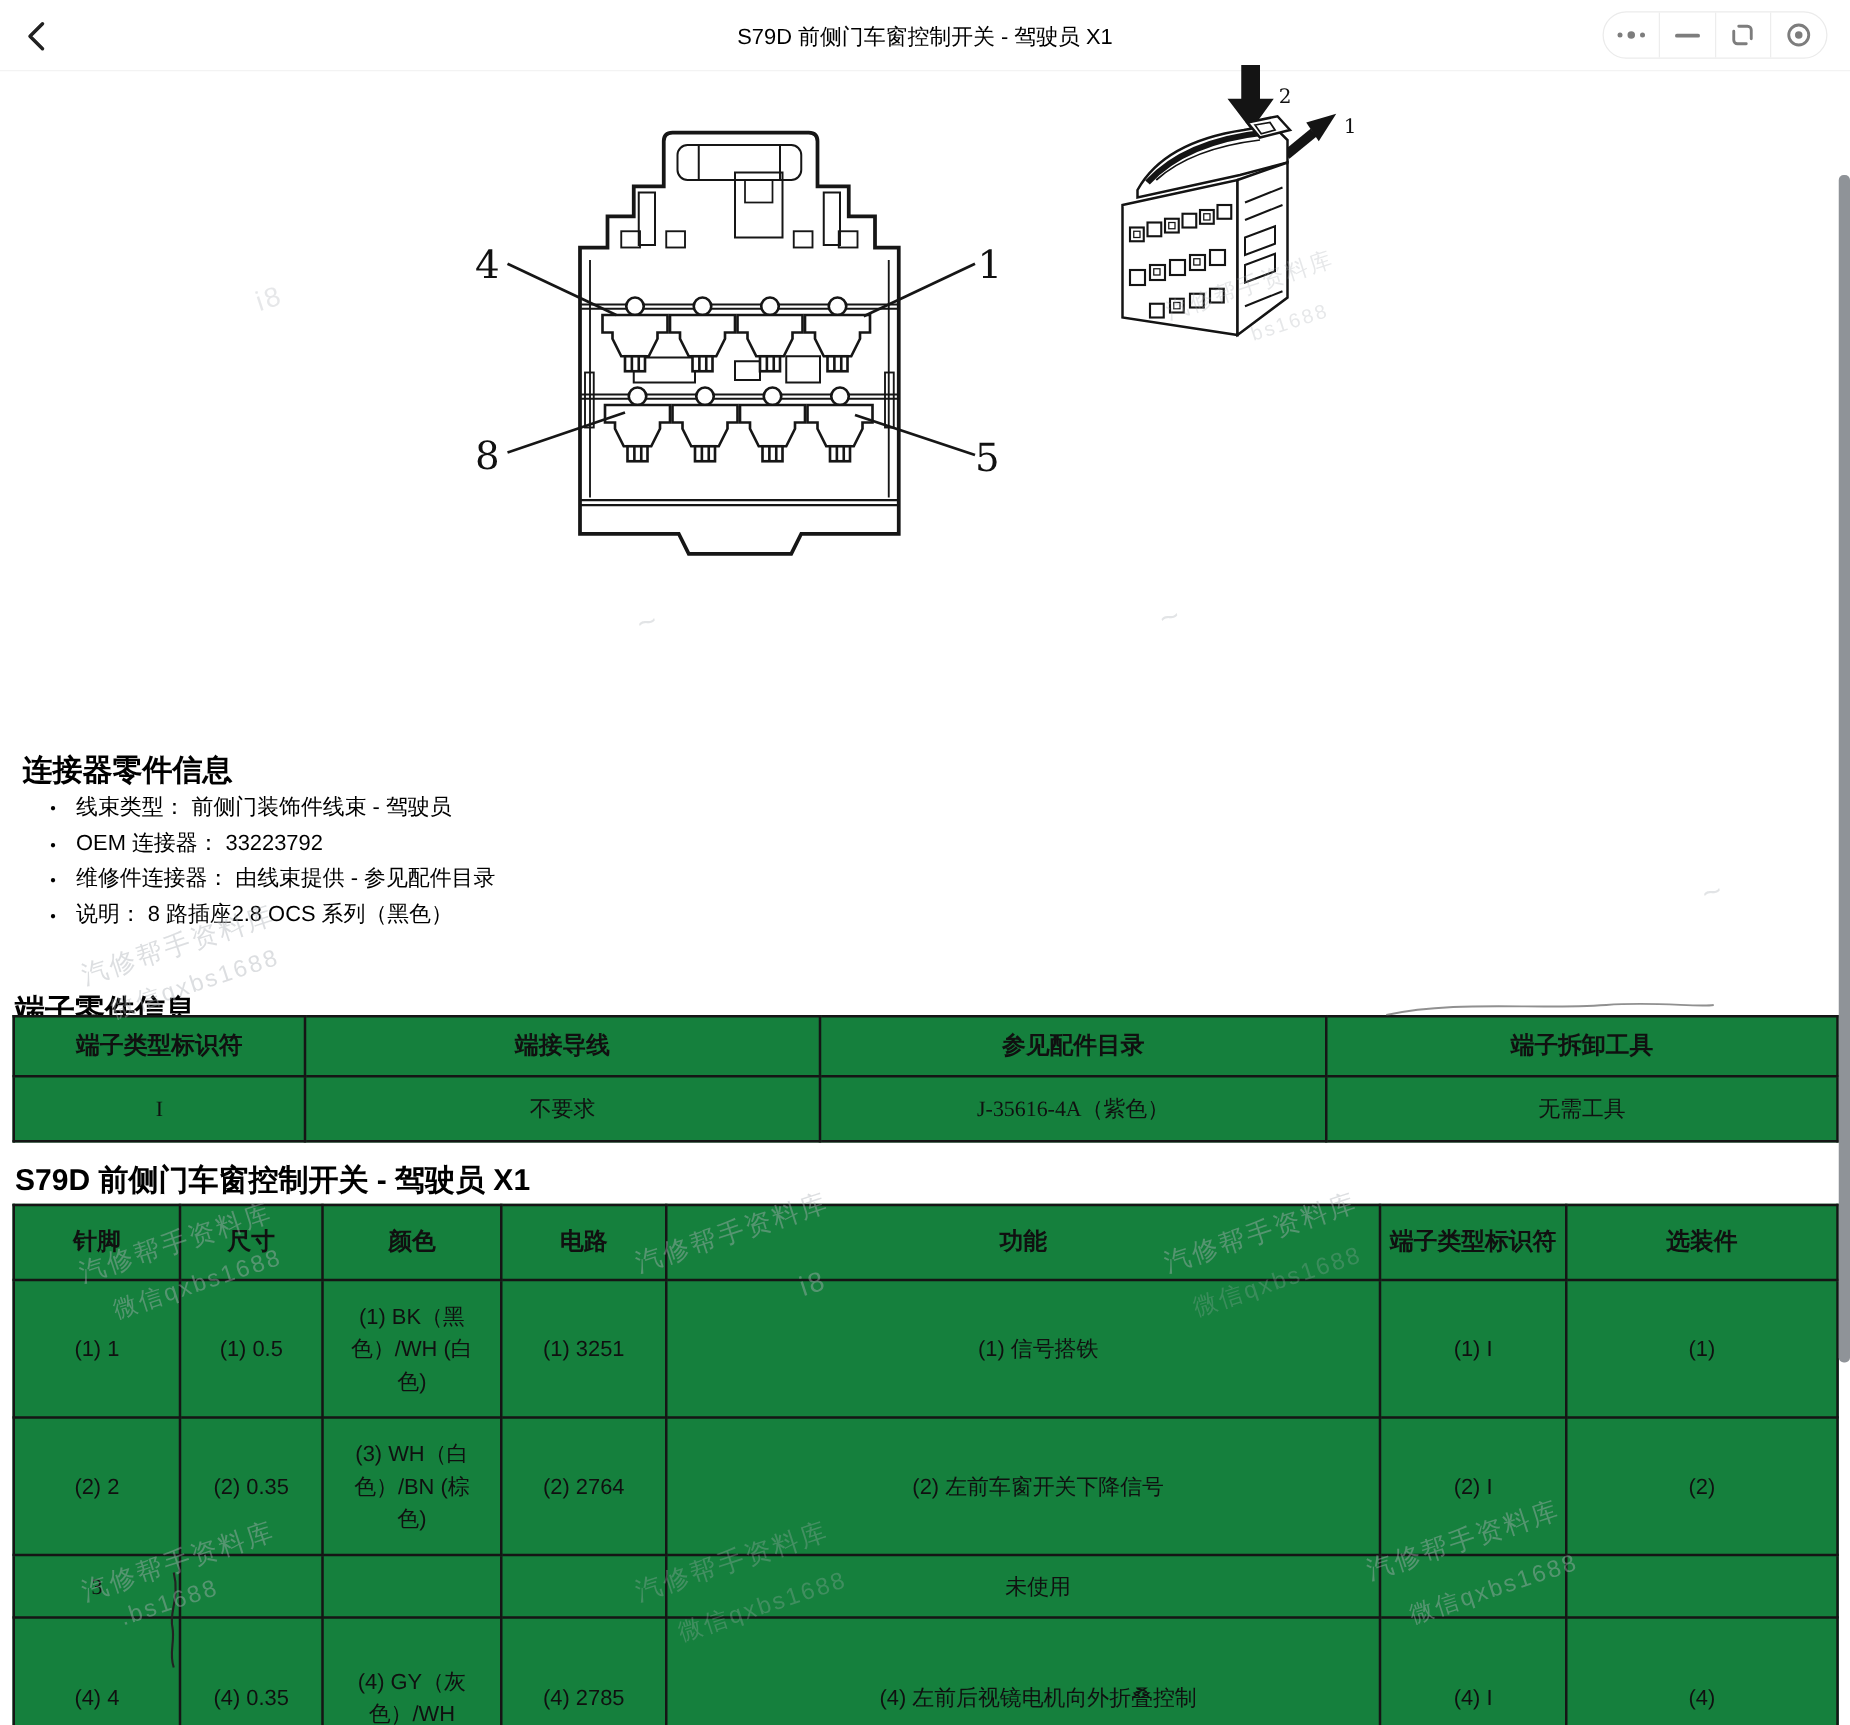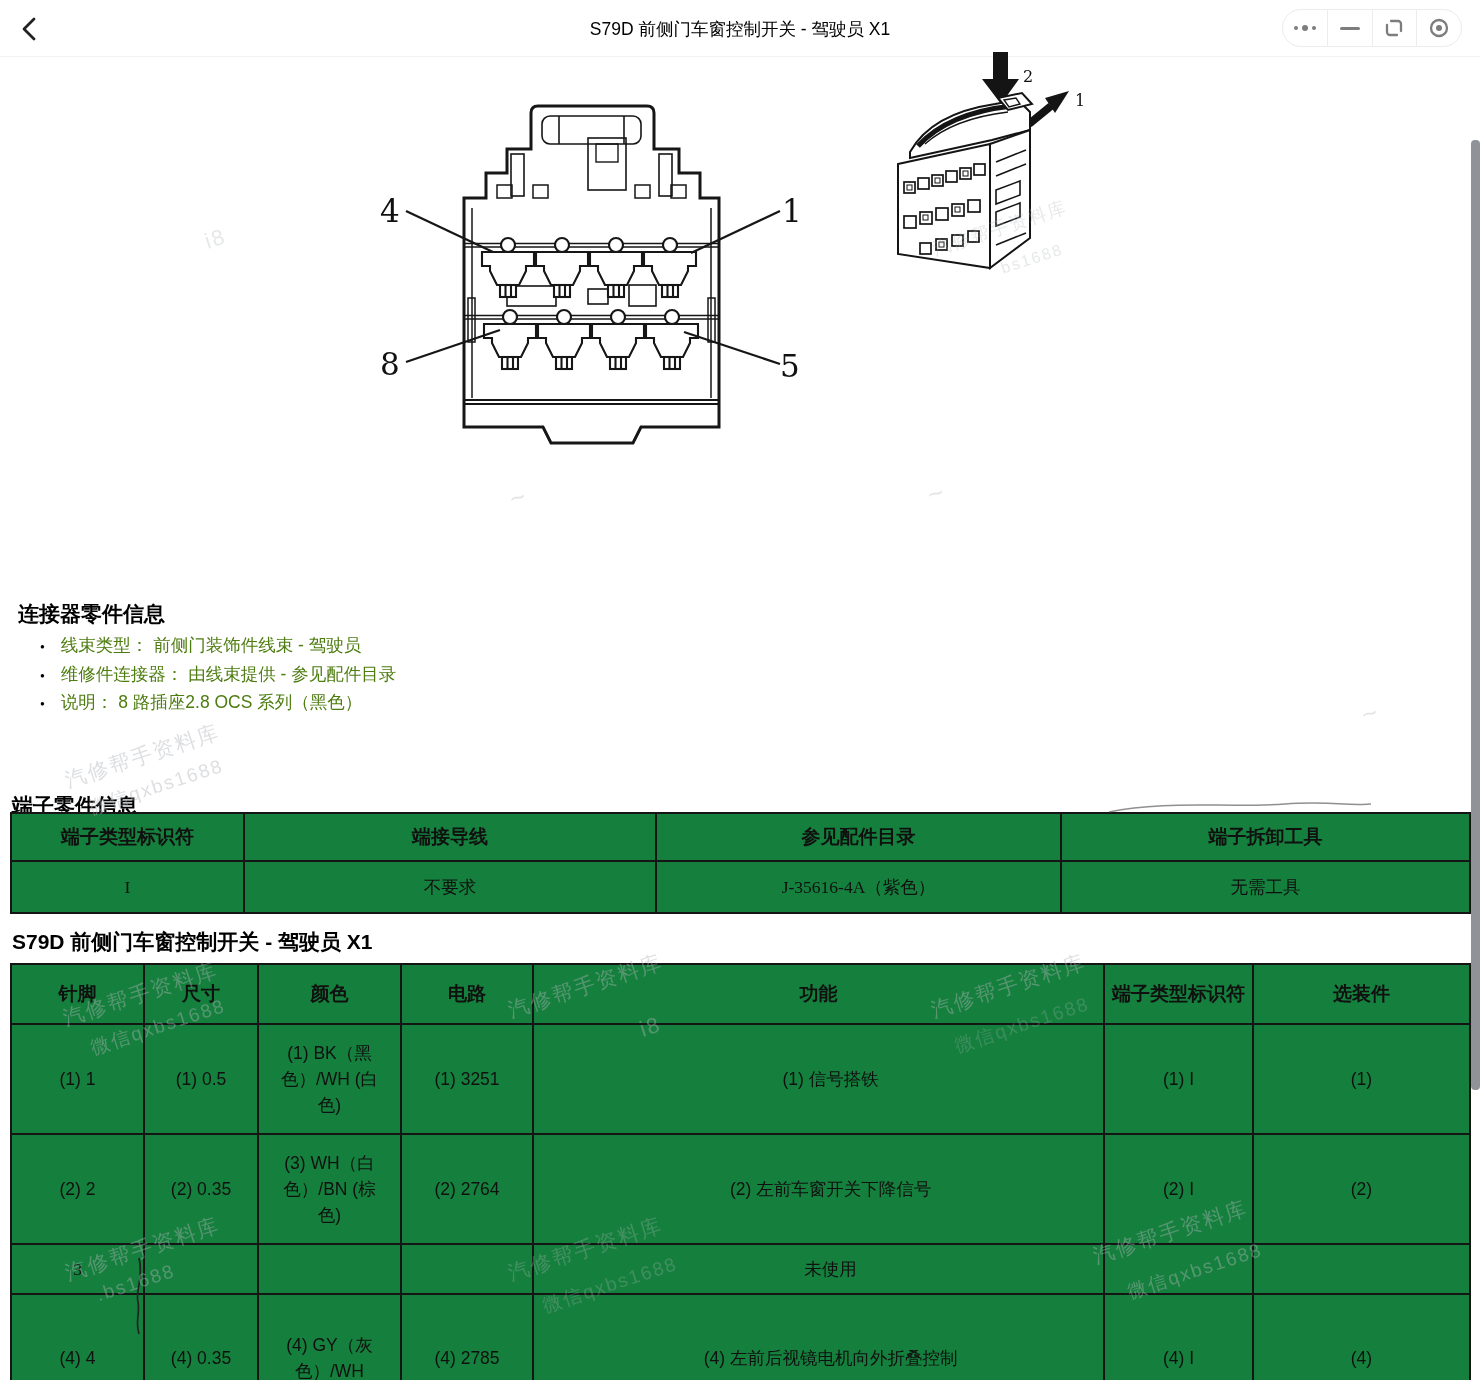--- a/index.html
+++ b/index.html
@@ -16,23 +16,23 @@
   .cap-seg{flex:1;display:flex;align-items:center;justify-content:center;cursor:pointer;}
   .cap-seg + .cap-seg{border-left:1px solid #ededed;}
   .dots{display:flex;align-items:center;gap:4px;}
   .dots i{display:block;border-radius:50%;background:#7d7d7d;}
   .d-s{width:4px;height:4px;} .d-b{width:6px;height:6px;}
   .minbar{width:20px;height:3px;border-radius:2px;background:#7d7d7d;}
   
   .scroll-thumb{position:absolute;right:0;top:140px;width:9px;height:950px;
                 background:#8f9398;border-radius:4px;}
   
-  .sec-h{position:absolute;font-size:21px;font-weight:700;color:#000;}
+  .sec-h{position:absolute;font-size:24px;font-weight:700;color:#000;}
   .blist{position:absolute;left:40px;top:632px;margin:0;padding:0;list-style:none;}
-  .blist li{font-size:17.5px;line-height:27.5px;color:#4d7c0f;}
+  .blist li{font-size:17.5px;line-height:27.5px;color:#000000;}
   .blist li::before{content:"●";font-size:8px;vertical-align:2px;margin-right:16px;color:#000;}
   
   table.t{position:absolute;left:10px;border-collapse:collapse;table-layout:fixed;width:1459px;background:#15803d;}
   table.t th,table.t td{border:2px solid #151515;text-align:center;vertical-align:middle;
       font-size:17.5px;color:#101010;padding:2px 6px;line-height:1.5;overflow:hidden;}
   table.t th{font-size:19px;font-weight:700;line-height:1.4;}
   .fn{text-align:left;padding-left:30px !important;}
   .serif{font-family:"Liberation Serif",serif;font-size:18px;}
   .col-color{padding:2px 18px !important;}
   
@@ -193,20 +193,21 @@
           <rect x="43" y="175" width="5" height="5"></rect>
         <rect x="75" y="167" width="5" height="5"></rect>
           <rect x="59" y="202" width="5" height="5"></rect>
       </g>
     </svg>
   </div>
 
   <div class="sec-h" style="left:18px;top:600px;">连接器零件信息</div>
   <ul class="blist">
     <li>线束类型： 前侧门装饰件线束 - 驾驶员</li>
+    <li>OEM 连接器： 33223792</li>
     <li>维修件连接器： 由线束提供 - 参见配件目录</li>
     <li>说明： 8 路插座2.8 OCS 系列（黑色）</li>
   </ul>
 
   <div class="sec-h" style="left:12px;top:792px;text-align:center;">端子零件信息</div>
   <table class="t" style="top:812px;">
     <colgroup>
         <col style="width:233px">
         <col style="width:412px">
         <col style="width:405px">

